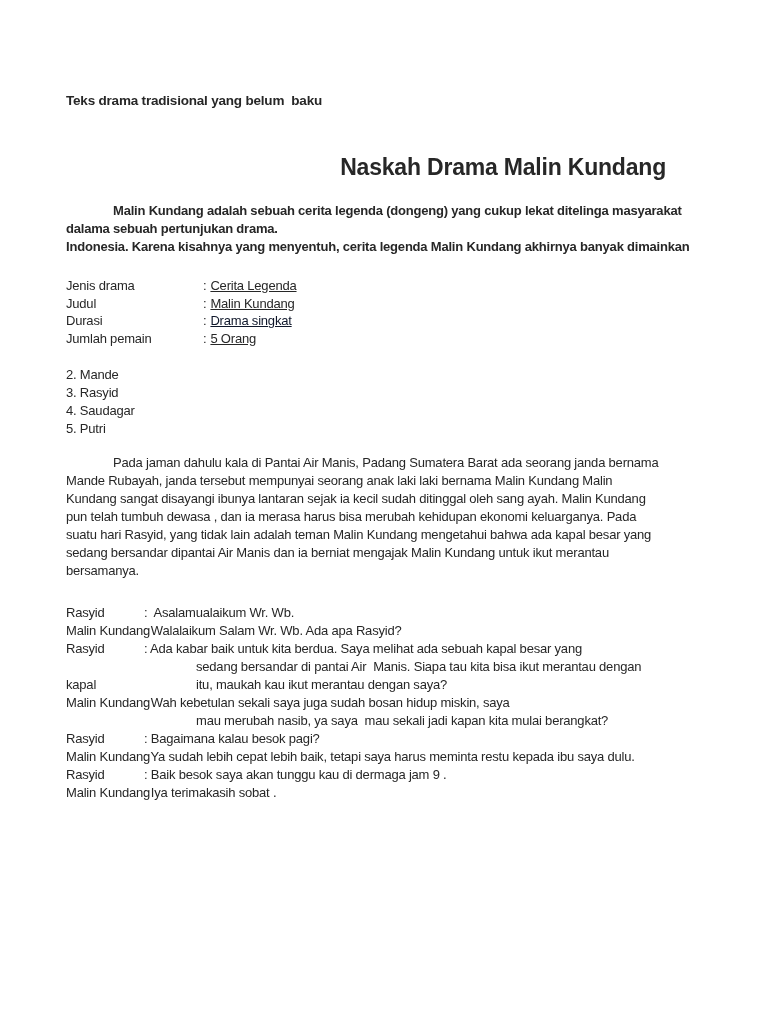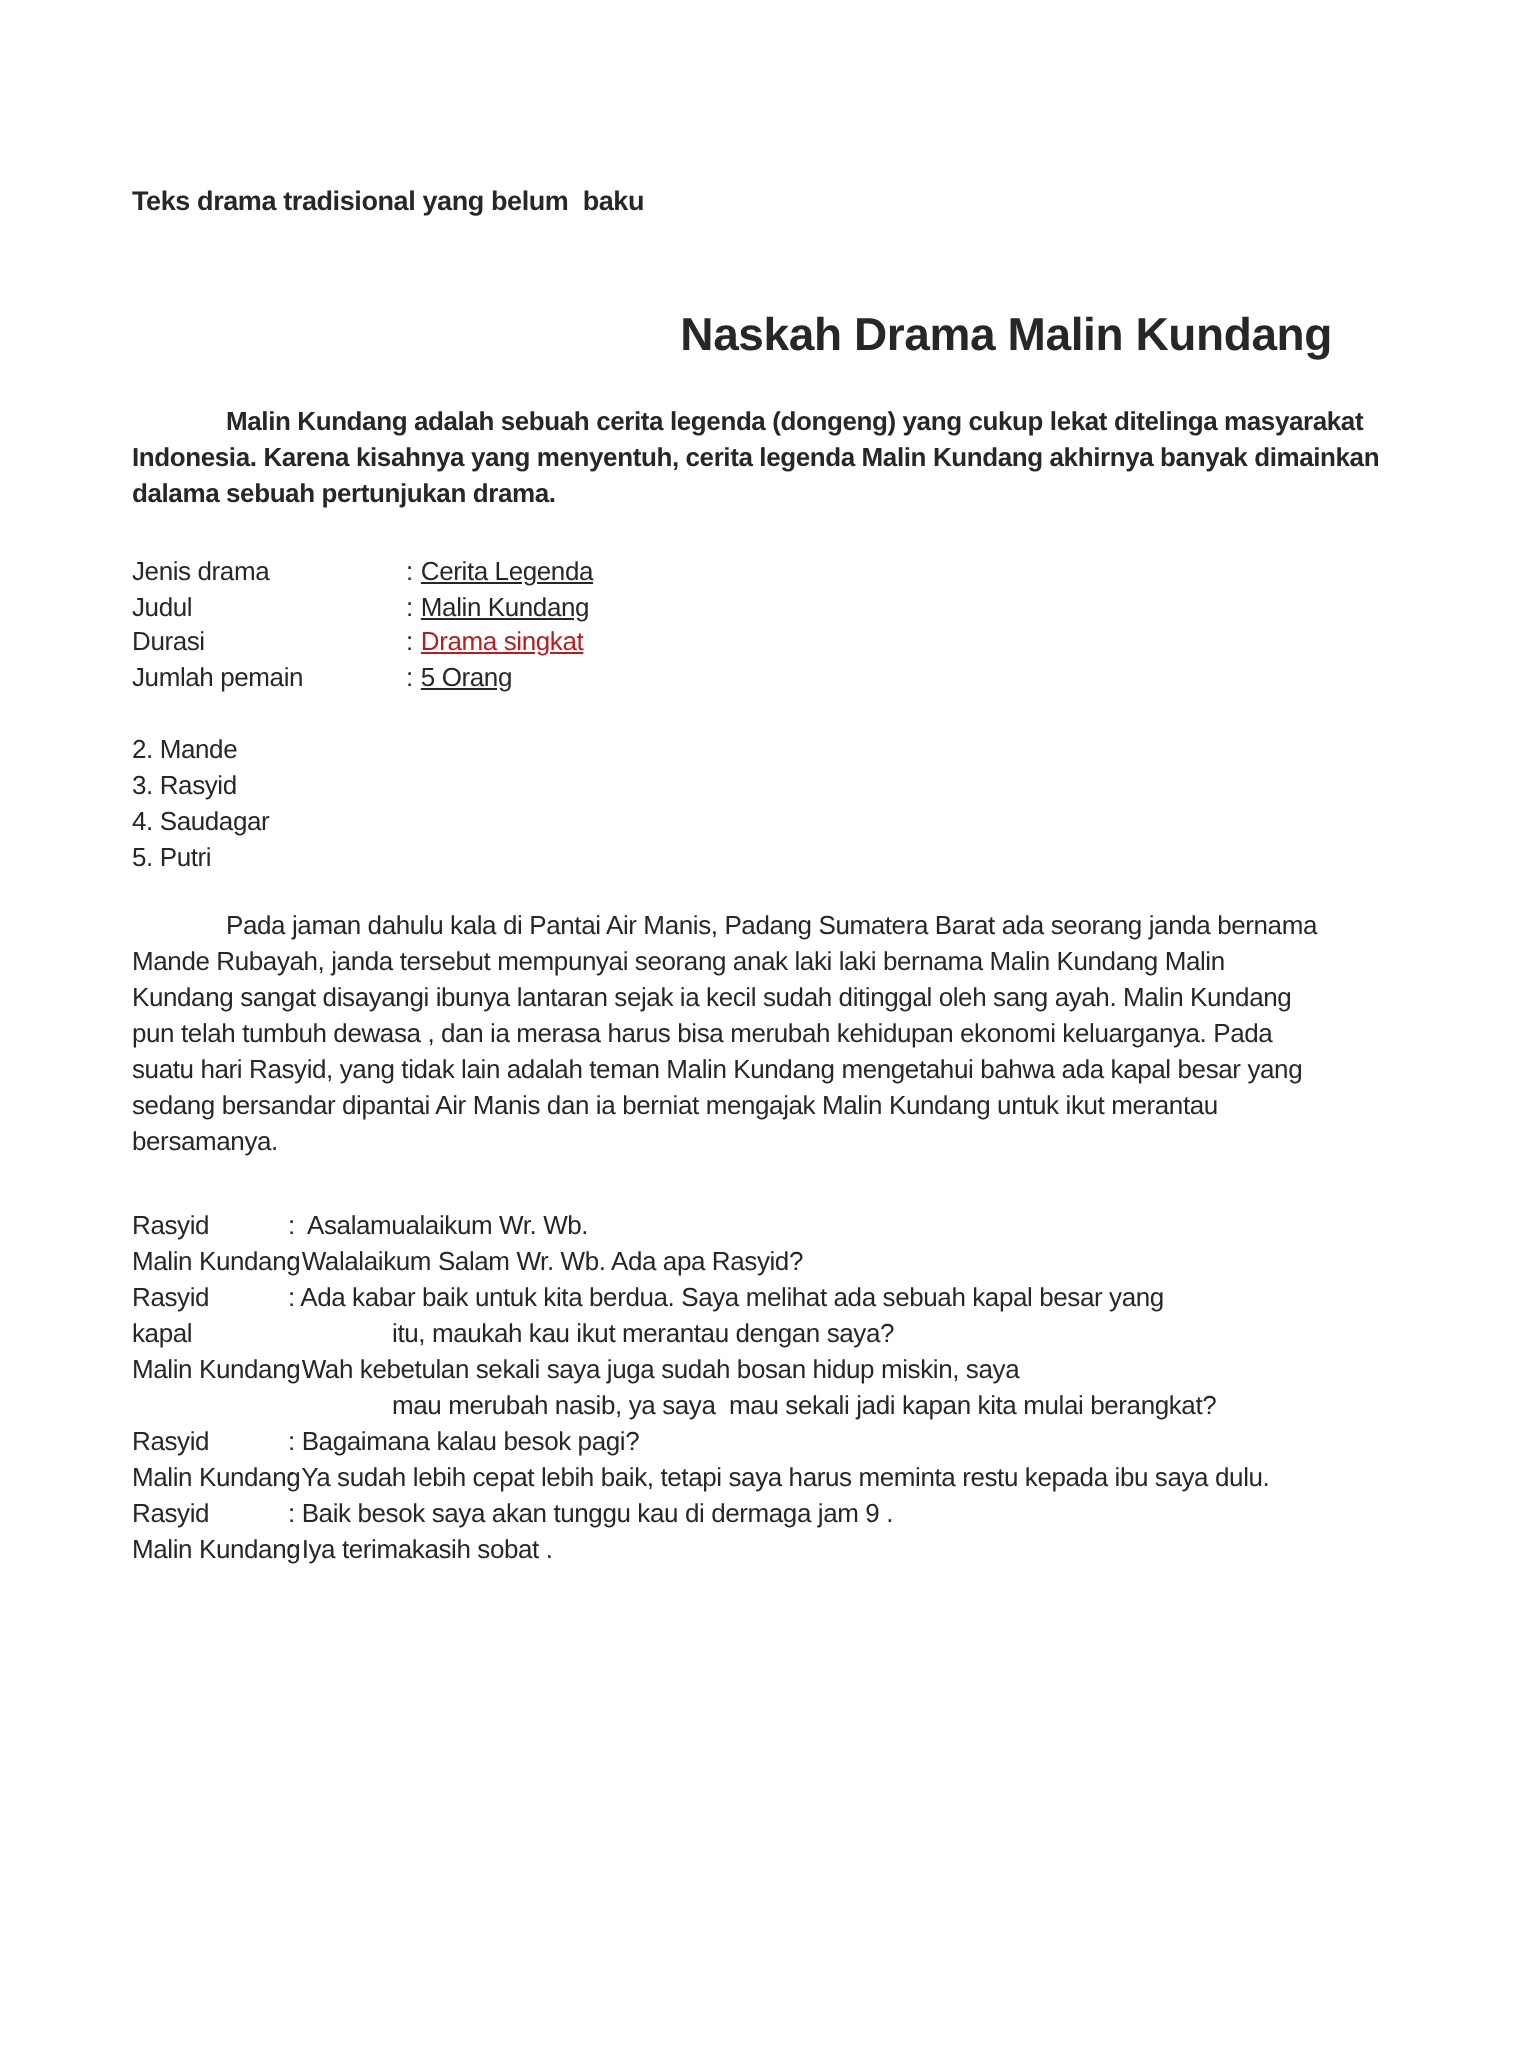--- a/index.html
+++ b/index.html
@@ -27,43 +27,43 @@
     line-height:30px;
     text-align:right;
     letter-spacing:-0.2px;
   }
   .intro{margin-top:20px;font-weight:bold;}
   .meta{margin-top:21px;}
   .meta-row{display:flex;line-height:17.5px;}
   .meta-label{width:137px;flex-shrink:0;white-space:pre;}
   .meta-sep{white-space:pre;}
   .meta-val{margin-left:4px;white-space:pre;text-decoration:underline;}
-  .meta-val.link{color:#b91c1c;text-decoration:underline;cursor:pointer;}
+  .meta-val.link{color:#0f172a;text-decoration:underline;cursor:pointer;}
   .cast{margin-top:19px;}
   .story{margin-top:16px;}
   .dialogue{margin-top:24px;}
   .drow{display:flex;}
   .speaker{width:78px;flex-shrink:0;white-space:pre;}
   .dbody{white-space:pre;}
   .drow.cont .dbody{padding-left:52px;}
 </style>
 </head>
 <body>
 
 <div class="doc">
   <div class="content">
 
     <div class="header line">Teks drama tradisional yang belum  baku</div>
 
     <div class="title line">Naskah Drama Malin Kundang</div>
 
     <div class="intro">
       <div class="line ti">Malin Kundang adalah sebuah cerita legenda (dongeng) yang cukup lekat ditelinga masyarakat</div>
+        <div class="line">dalama sebuah pertunjukan drama.</div>
         <div class="line">Indonesia. Karena kisahnya yang menyentuh, cerita legenda Malin Kundang akhirnya banyak dimainkan</div>
-        <div class="line">dalama sebuah pertunjukan drama.</div>
     </div>
 
     <div class="meta">
       <div class="meta-row">
           <span class="meta-label">Jenis drama</span>
           <span class="meta-sep">:</span>
           <span class="meta-val">Cerita Legenda</span>
         </div>
         <div class="meta-row">
           <span class="meta-label">Judul</span>
@@ -106,20 +106,24 @@
         </div>
         <div class="drow">
           <span class="speaker">Malin Kundang</span>
           <span class="dbody"><span>:</span><span> Walalaikum Salam Wr. Wb. Ada apa Rasyid?</span></span>
         </div>
         <div class="drow">
           <span class="speaker">Rasyid</span>
           <span class="dbody"><span>:</span><span> Ada kabar baik untuk kita berdua. Saya melihat ada sebuah kapal besar yang</span></span>
         </div>
         <div class="drow cont">
+          <span class="speaker"></span>
+          <span class="dbody"><span></span><span>sedang bersandar di pantai Air  Manis. Siapa tau kita bisa ikut merantau dengan</span></span>
+        </div>
+        <div class="drow cont">
           <span class="speaker">kapal</span>
           <span class="dbody"><span></span><span>itu, maukah kau ikut merantau dengan saya?</span></span>
         </div>
         <div class="drow">
           <span class="speaker">Malin Kundang</span>
           <span class="dbody"><span>:</span><span> Wah kebetulan sekali saya juga sudah bosan hidup miskin, saya</span></span>
         </div>
         <div class="drow cont">
           <span class="speaker"></span>
           <span class="dbody"><span></span><span>mau merubah nasib, ya saya  mau sekali jadi kapan kita mulai berangkat?</span></span>

